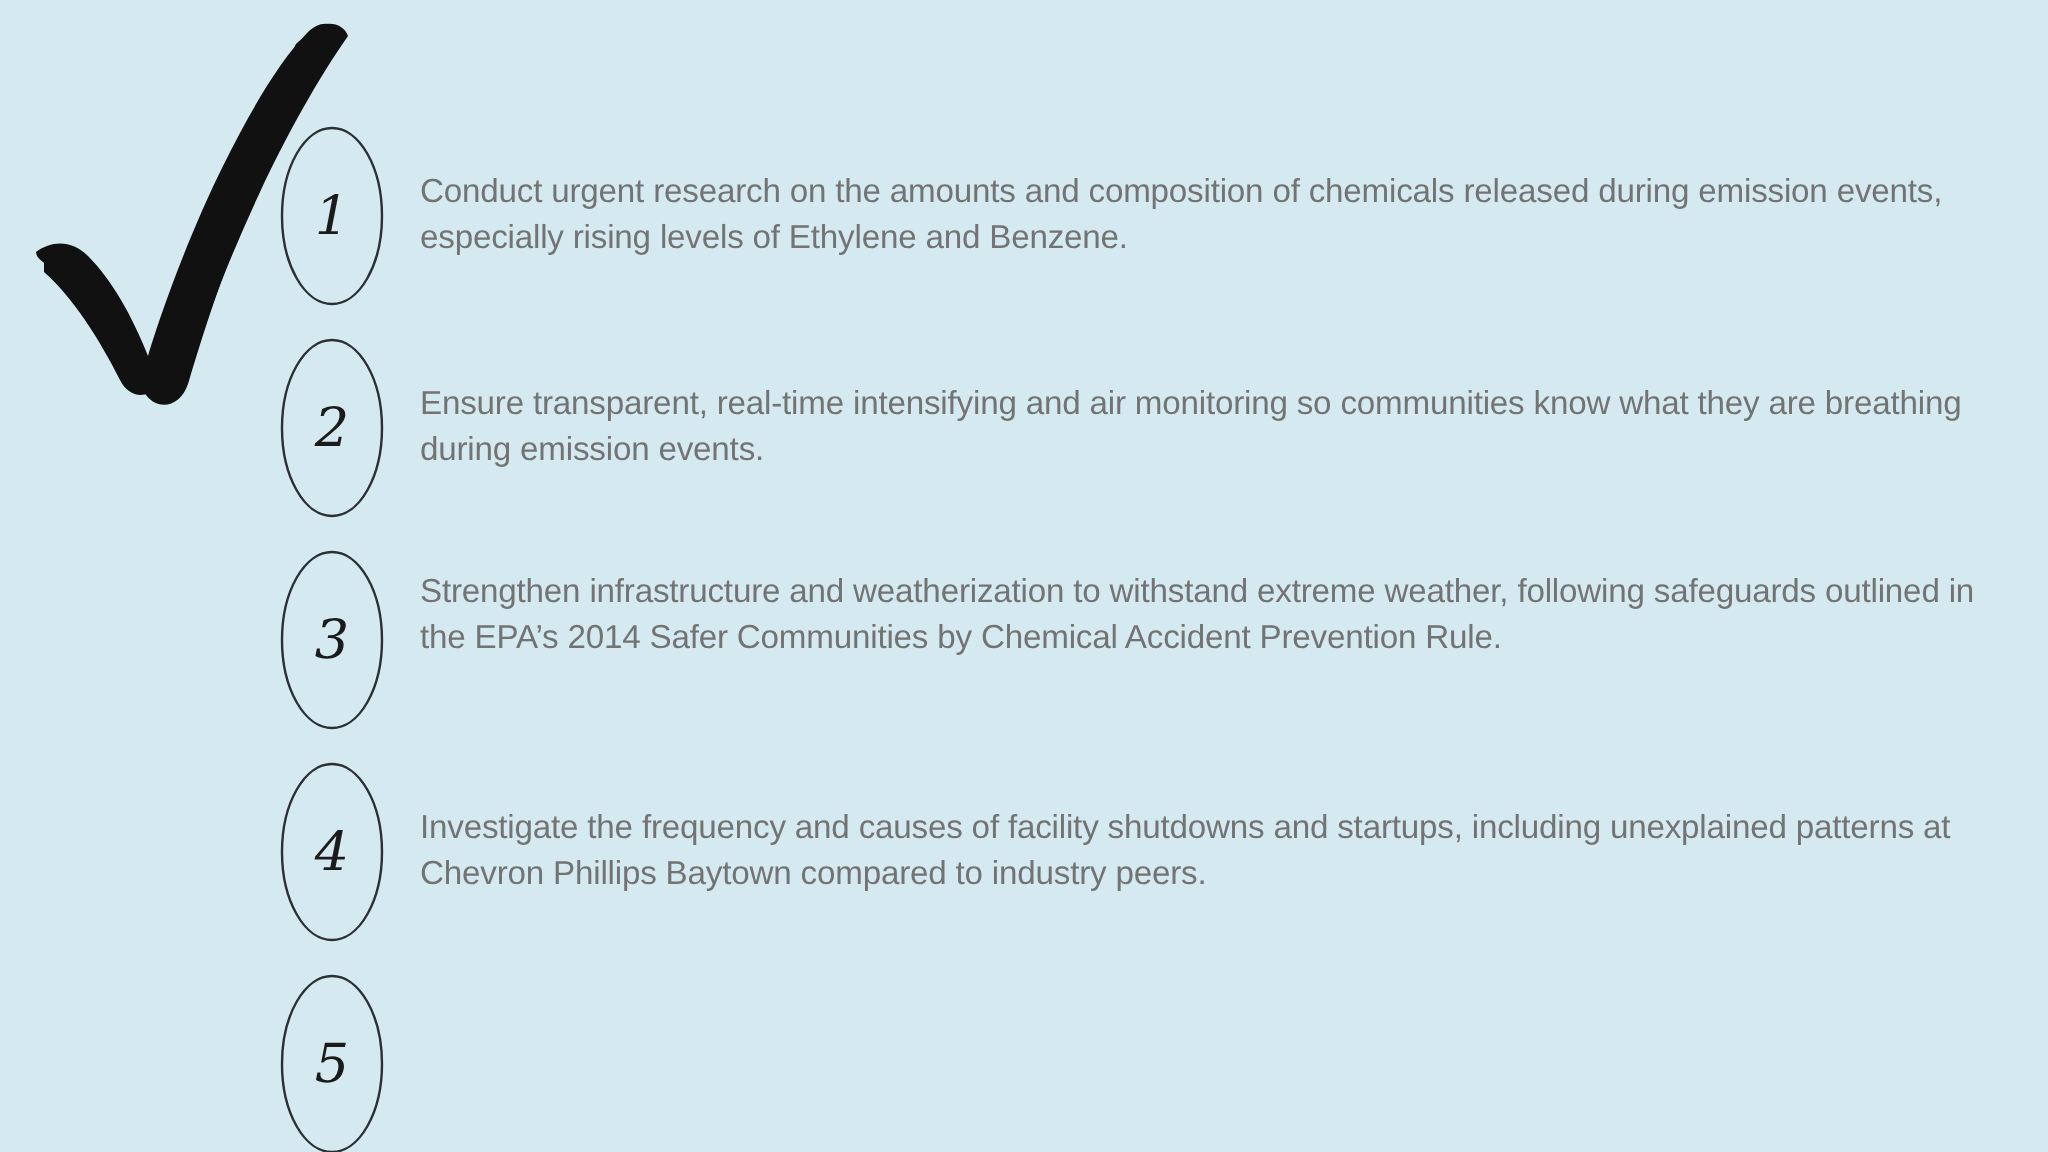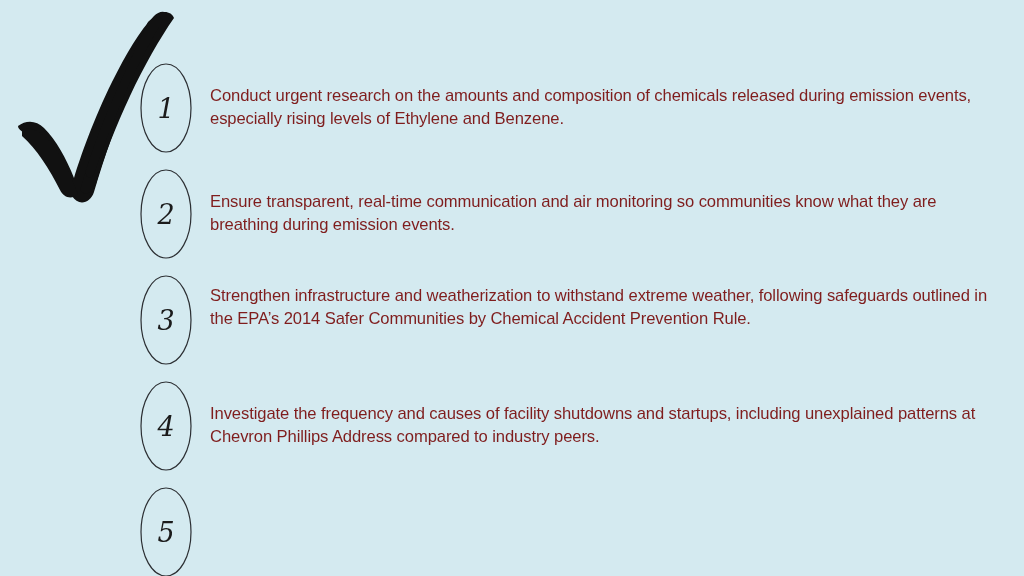--- a/index.html
+++ b/index.html
@@ -84,21 +84,21 @@
     letter-spacing: 0;
   }
 
   .text {
     flex: 1 1 auto;
     padding-top: 18px;
     padding-left: 8px;
     padding-right: 14px;
     font-size: 16.6px;
     line-height: 1.40;
-    color: #7f1d1d;
+    color: #737373;
     letter-spacing: -0.1px;
   }
 
   .item-1 .text { padding-top: 22px; }
   .item-2 .text { padding-top: 22px; }
   .item-3 .text { padding-top: 10px; }
   .item-4 .text { padding-top: 22px; }
   .item-5 .text { padding-top: 4px; }
 
   .item-3 { min-height: 92px; }
@@ -134,21 +134,21 @@
 
     <div class="item item-2">
       <div class="bullet-wrap">
         <div class="bullet">
           <svg width="56" height="92" viewBox="0 0 56 92" xmlns="http://www.w3.org/2000/svg">
             <ellipse cx="28" cy="46" rx="25" ry="44" fill="none" stroke="#2c2f33" stroke-width="1.2"></ellipse>
           </svg>
           <span class="num">2</span>
         </div>
       </div>
-      <div class="text">Ensure transparent, real-time communication and air monitoring so communities know what they are breathing during emission events.</div>
+      <div class="text">Ensure transparent, real-time intensifying and air monitoring so communities know what they are breathing during emission events.</div>
     </div>
 
     <div class="item item-3">
       <div class="bullet-wrap">
         <div class="bullet">
           <svg width="56" height="92" viewBox="0 0 56 92" xmlns="http://www.w3.org/2000/svg">
             <ellipse cx="28" cy="46" rx="25" ry="44" fill="none" stroke="#2c2f33" stroke-width="1.2"></ellipse>
           </svg>
           <span class="num">3</span>
         </div>
@@ -158,21 +158,21 @@
 
     <div class="item item-4">
       <div class="bullet-wrap">
         <div class="bullet">
           <svg width="56" height="92" viewBox="0 0 56 92" xmlns="http://www.w3.org/2000/svg">
             <ellipse cx="28" cy="46" rx="25" ry="44" fill="none" stroke="#2c2f33" stroke-width="1.2"></ellipse>
           </svg>
           <span class="num">4</span>
         </div>
       </div>
-      <div class="text">Investigate the frequency and causes of facility shutdowns and startups, including unexplained patterns at Chevron Phillips Address compared to industry peers.</div>
+      <div class="text">Investigate the frequency and causes of facility shutdowns and startups, including unexplained patterns at Chevron Phillips Baytown compared to industry peers.</div>
     </div>
 
     <div class="item item-5">
       <div class="bullet-wrap">
         <div class="bullet">
           <svg width="56" height="92" viewBox="0 0 56 92" xmlns="http://www.w3.org/2000/svg">
             <ellipse cx="28" cy="46" rx="25" ry="44" fill="none" stroke="#2c2f33" stroke-width="1.2"></ellipse>
           </svg>
           <span class="num">5</span>
         </div>

